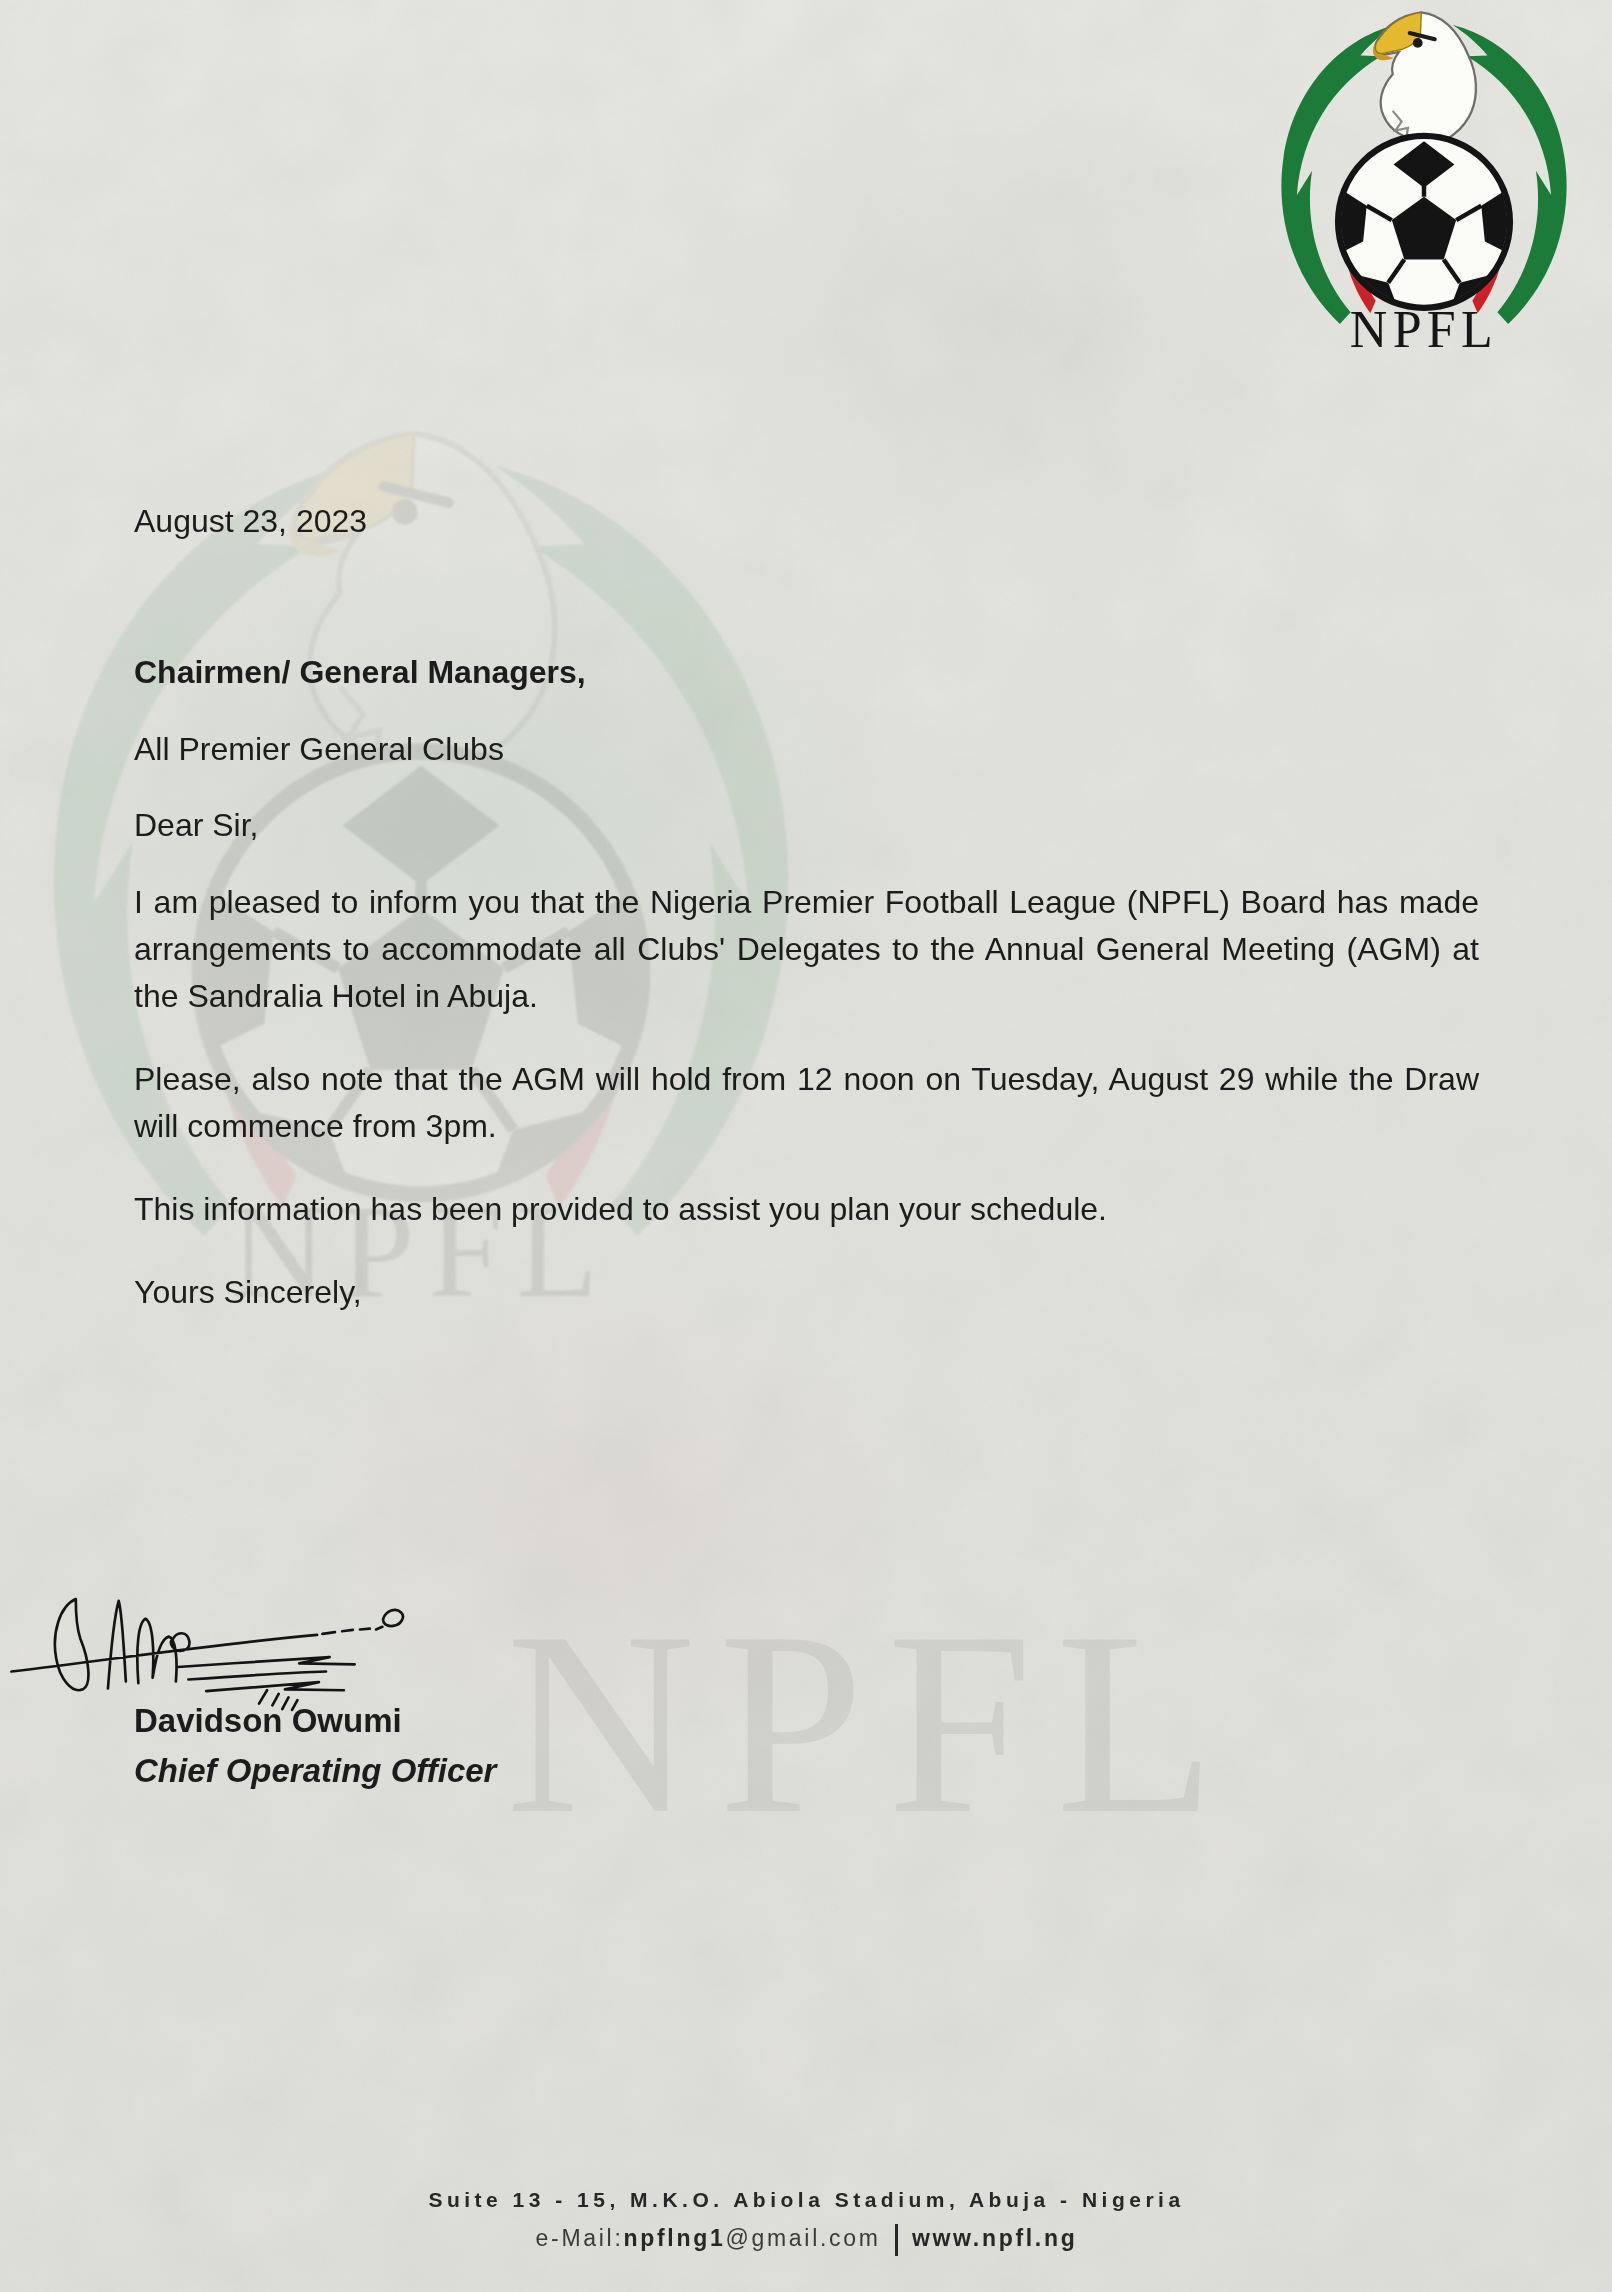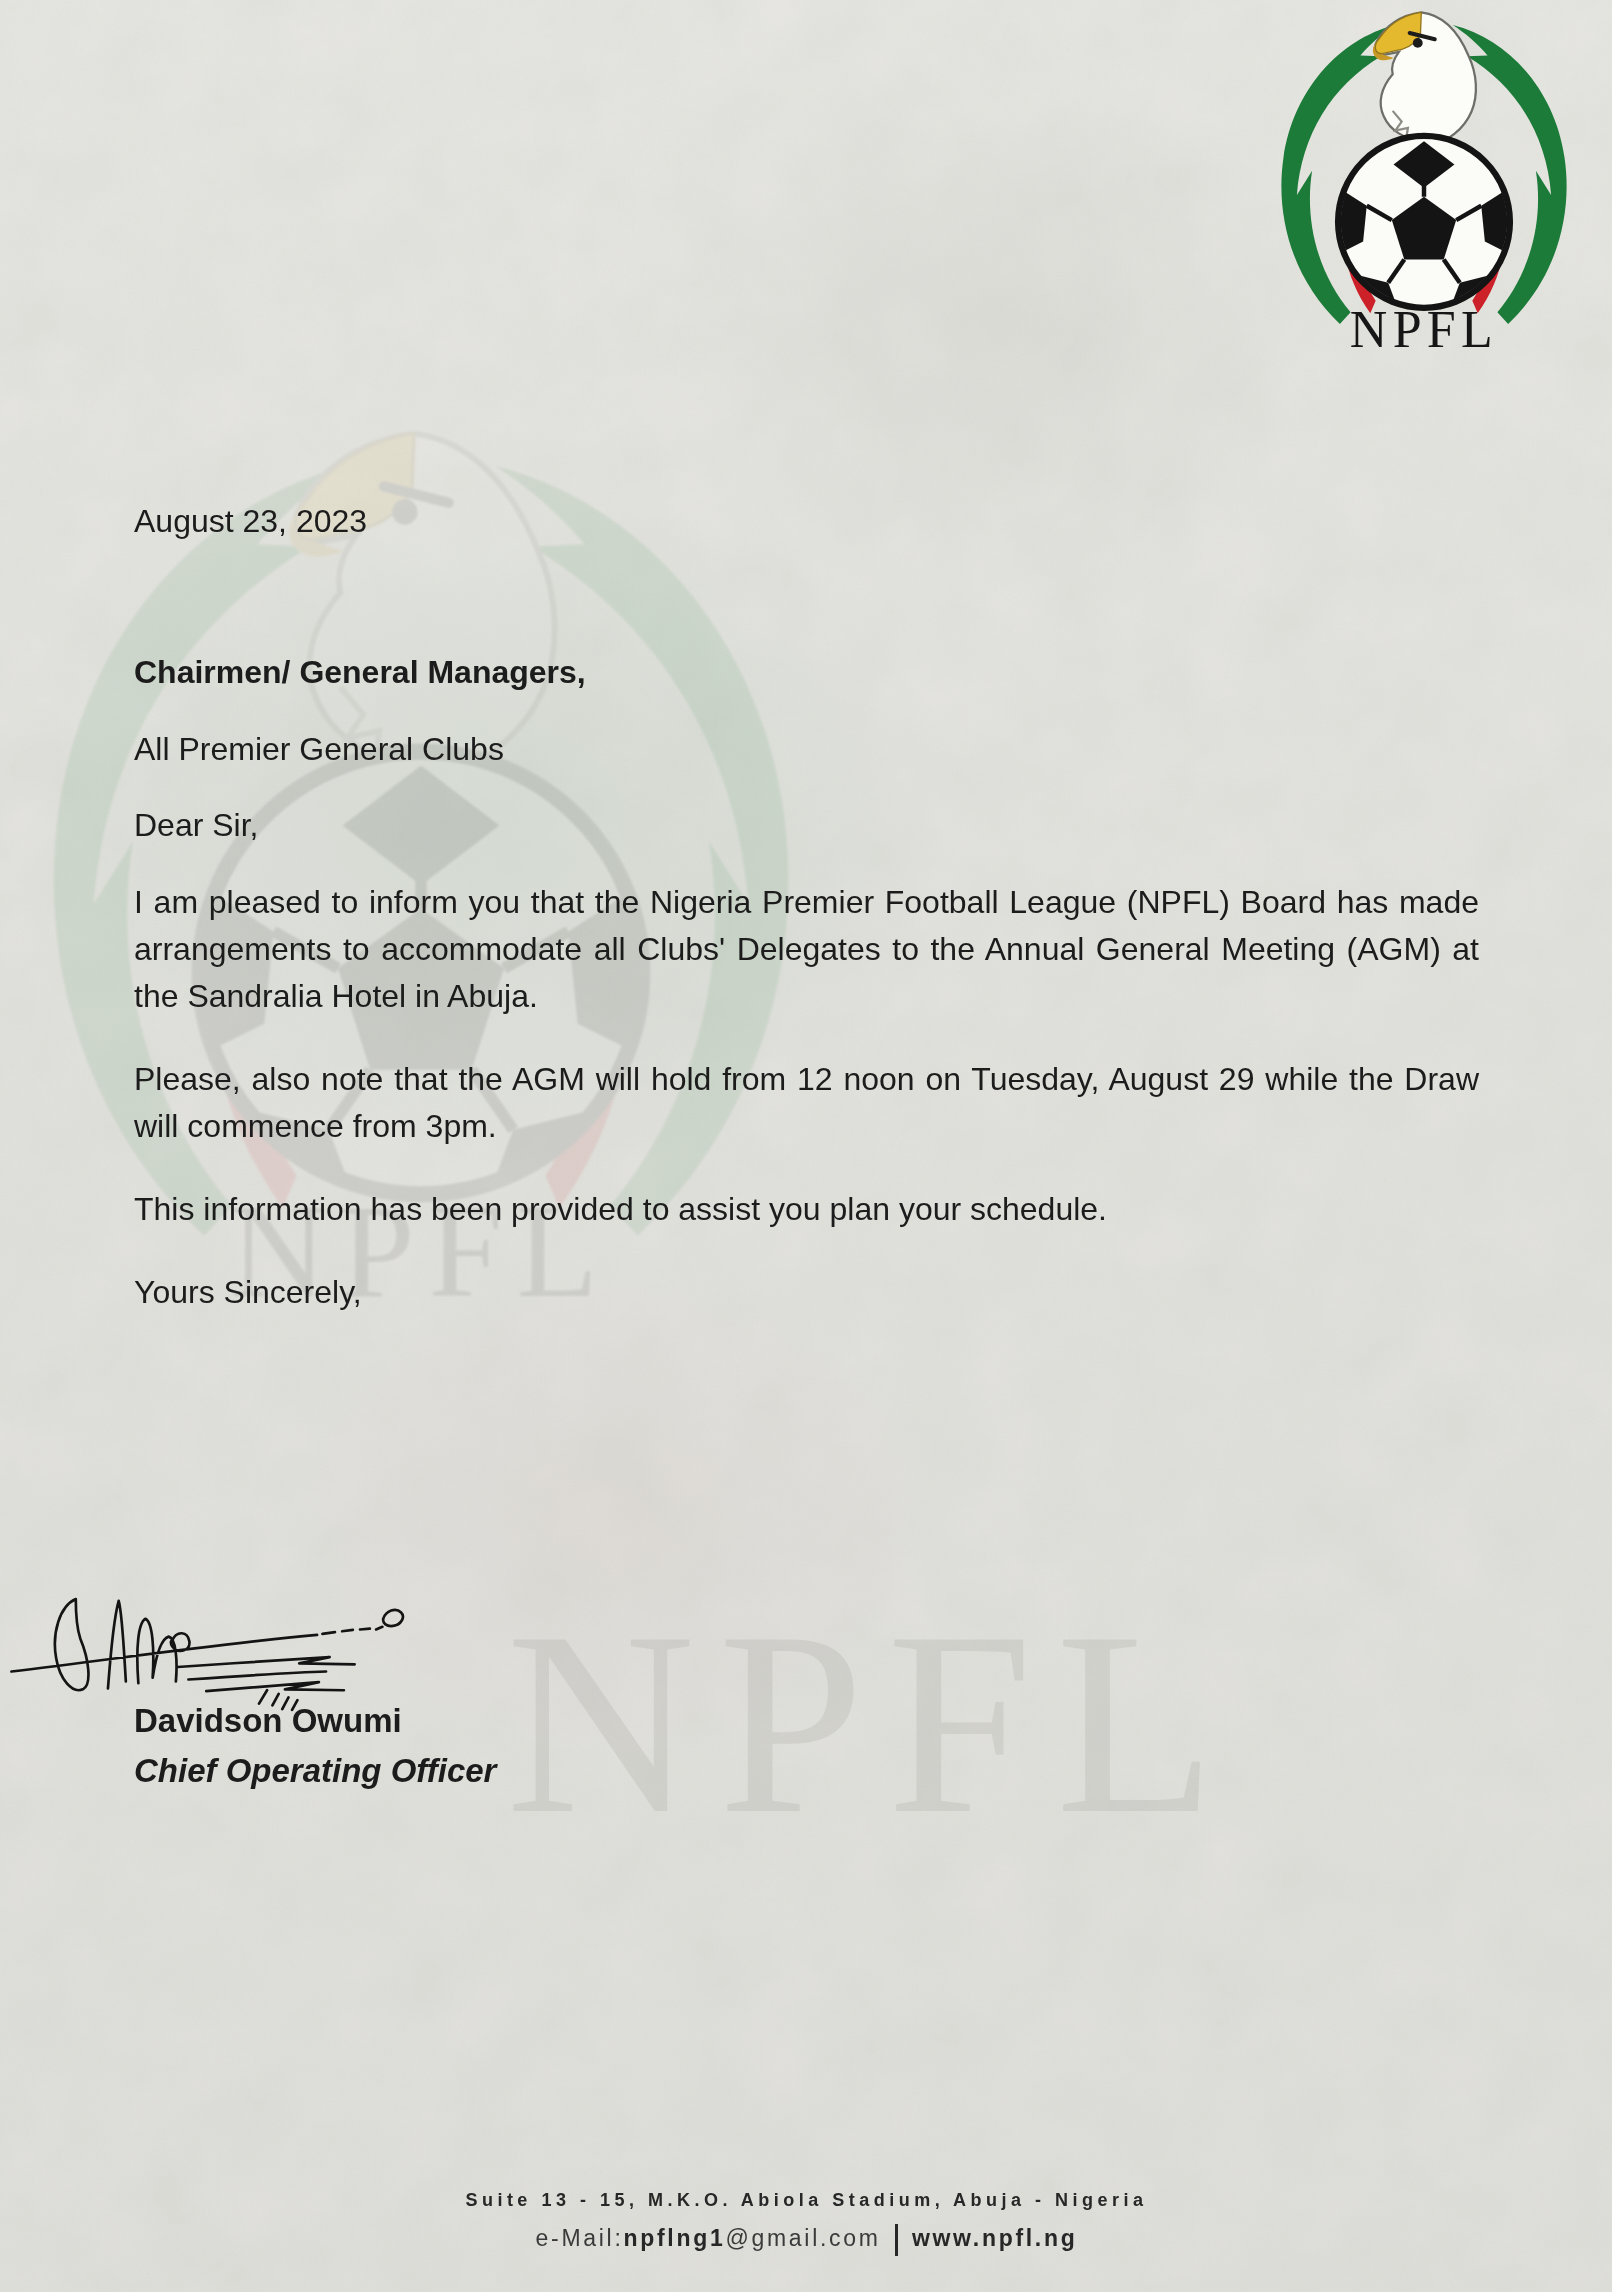--- a/index.html
+++ b/index.html
@@ -33,21 +33,21 @@
   .recipient{font-weight:bold;margin:0 0 29.6px 0;}
   .org{margin:0 0 29.6px 0;}
   .salutation{margin:0 0 29.6px 0;}
   .subject{font-weight:bold;margin:0 0 32px 0;}
   .para{margin:0 0 36px 0;text-align:justify;}
   .closing{margin:0;}
   .sig-svg{position:absolute;left:1.8px;top:1583px;width:430px;height:143px;z-index:5;}
   .sig-name{position:absolute;left:134px;top:1702px;font-size:33px;font-weight:bold;z-index:4;}
   .sig-title{position:absolute;left:134px;top:1752px;font-size:33px;font-weight:bold;font-style:italic;z-index:4;text-align:right;}
   .footer{position:absolute;left:0;top:2182px;width:100%;text-align:center;z-index:4;color:#272727;}
-  .footer-address{font-size:18px;font-weight:bold;letter-spacing:4.5px;line-height:36px;}
+  .footer-address{font-size:21px;font-weight:bold;letter-spacing:4.5px;line-height:36px;}
   .footer-contact{font-size:23px;letter-spacing:2.7px;line-height:36px;margin-top:1.8px;}
   .footer-contact .lt{font-weight:500;color:#3a3a3a;}
   .footer-contact .bd{font-weight:bold;}
   .vbar{display:inline-block;width:2.7px;height:32px;background:#272727;margin:0 14.3px;vertical-align:middle;}
 </style>
 </head>
 <body>
 
 <div class="page">
 

